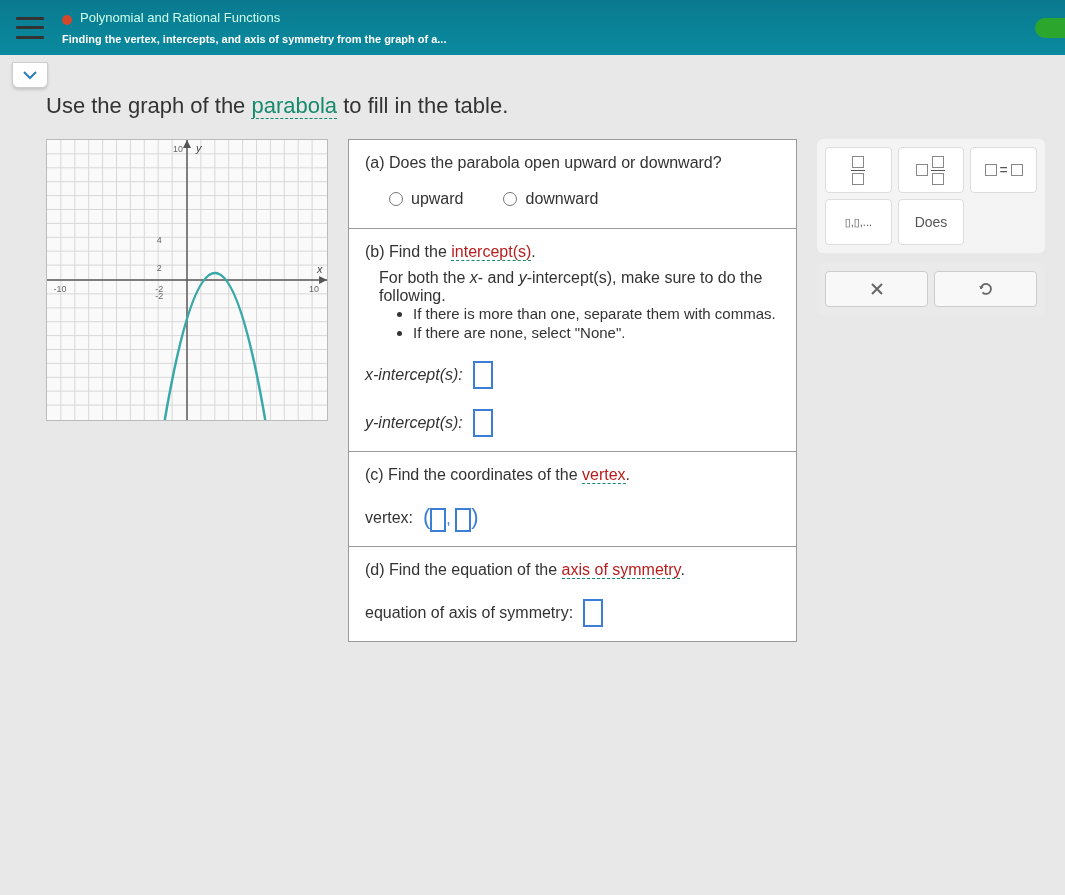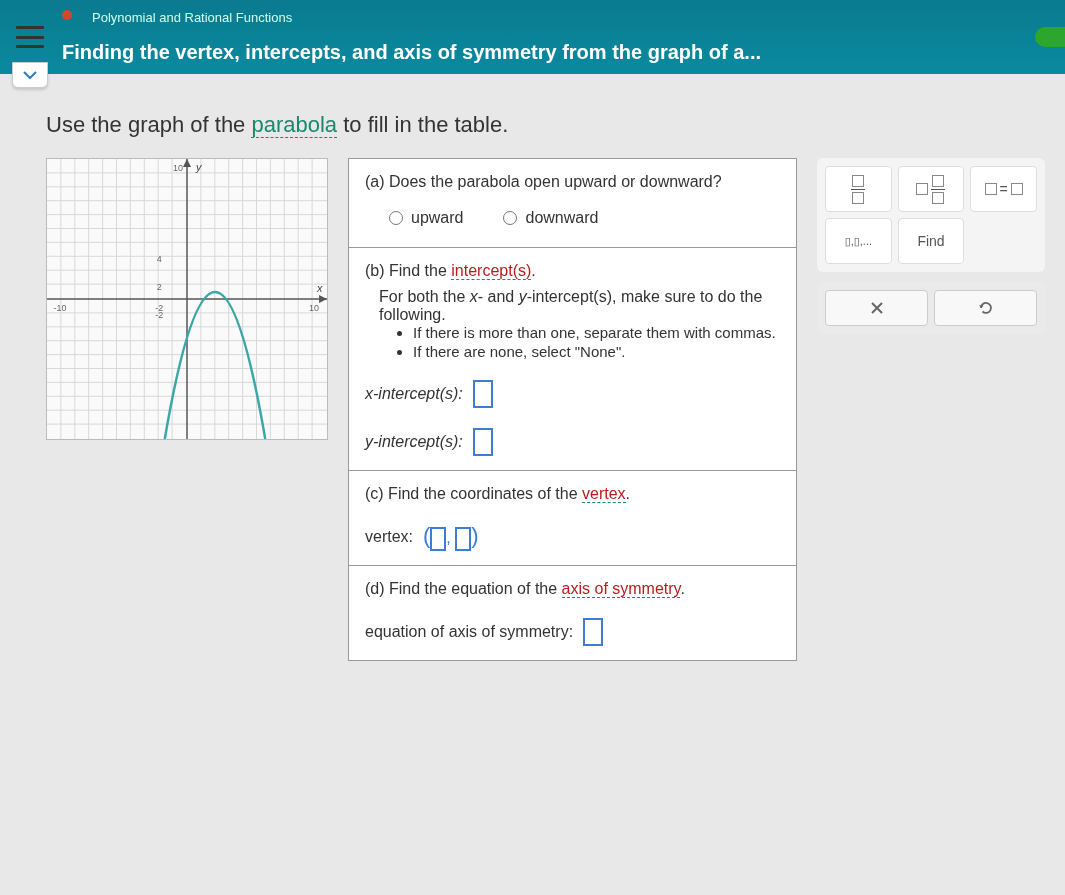--- a/index.html
+++ b/index.html
@@ -19,23 +19,23 @@
       position: relative;
     }
     .hamburger {
       width: 28px; height: 22px;
       display: flex; flex-direction: column; justify-content: space-between;
       margin-right: 18px;
       cursor: pointer;
     }
     .hamburger div { height: 3px; background: #333; border-radius: 1px; }
     .header-texts { display: flex; flex-direction: column; }
-    .breadcrumb { font-size: 13px; color: #cfe; display: flex; align-items: flex-start; gap: 20px; }
+    .breadcrumb { font-size: 13px; color: #cfe; display: flex; align-items: flex-end; gap: 8px; }
     .o-marker { width: 10px; height: 10px; border-radius: 50%; background: #d4472a; flex-shrink: 0; }
-    .header-title { font-size: 20px; font-weight: bold; margin-top: 16px; }
+    .header-title { font-size: 11px; font-weight: bold; margin-top: 8px; }
     .dropdown-tab {
       position: absolute;
       left: 12px; top: 62px;
       width: 36px; height: 26px;
       background: #fff;
       border: 1px solid #ccc;
       border-radius: 0 0 6px 6px;
       display: flex; align-items: center; justify-content: center;
       box-shadow: 0 2px 3px rgba(0,0,0,0.15);
       cursor: pointer;
@@ -318,21 +318,21 @@
               </span>
             </span>
         </div>
         <div class="tool-btn">
           <span style="display:flex;align-items:center;gap:3px;"><span class="sq"></span>=<span class="sq"></span></span>
         </div>
         <div class="tool-btn">
           <span style="font-size:11px;">▯,▯,...</span>
         </div>
         <div class="tool-btn">
-          <span>Find</span>
+          <span>Does</span>
         </div>
         <div class="tool-btn" style="visibility:hidden"></div>
       </div>
       <div class="tool-actions">
         <div class="act-btn">
           <svg width="14" height="14" viewBox="0 0 14 14">
               <path d="M2 2 L12 12 M12 2 L2 12" stroke="#666" stroke-width="2"></path>
             </svg>
         </div>
         <div class="act-btn">

